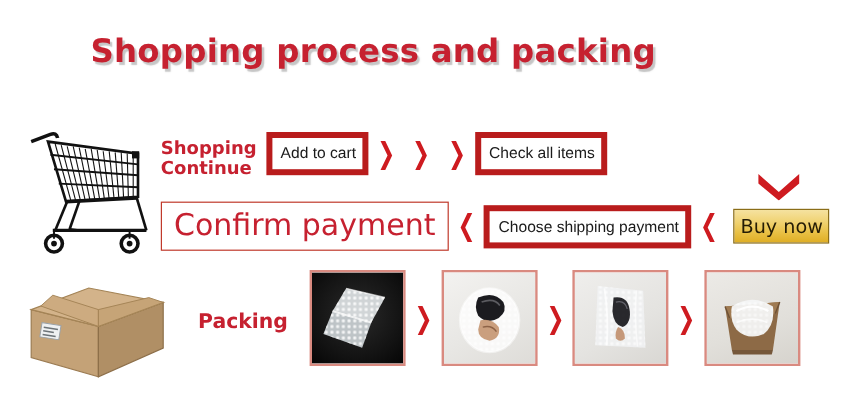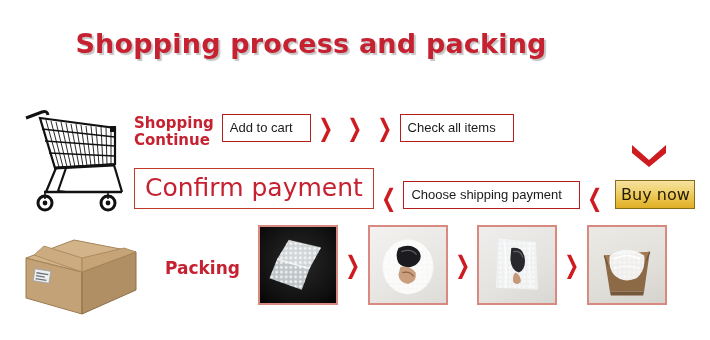--- a/index.html
+++ b/index.html
@@ -29,27 +29,27 @@
     color: #C62130;
     letter-spacing: 0.2px;
     text-shadow: 2px 2px 1px rgba(150,150,150,0.55);
     white-space: nowrap;
   }
 
   
   .row { position: absolute; display: flex; align-items: center; }
 
   .pbox {
-    border: 1px solid #b91c1c;
+    border: 5px solid #b91c1c;
     background: #ffffff;
     color: #1a1a1a;
     font-family: "Liberation Sans", sans-serif;
     font-size: 13px;
     line-height: 1;
-    padding: 6px 17px 7px 7px;
+    padding: 6px 5px 7px 7px;
     white-space: nowrap;
     box-sizing: border-box;
   }
 
   .chev {
     color: #CE1B20;
     font-family: "DejaVu Sans", sans-serif;
     font-size: 21px;
     font-weight: bold;
     line-height: 1;
@@ -67,21 +67,21 @@
     line-height: 1.12;
     white-space: nowrap;
     margin-top: 7px;
   }
 
   
   #proc-row { left: 134px; top: 108px; }
   #proc-label { margin-right: 8px; }
 
   
-  #pay-row { left: 134px; top: 168px; align-items: flex-end; }
+  #pay-row { left: 134px; top: 168px; }
 
   #confirm-box {
     border: 1px solid #C0392B;
     background: #fff;
     color: #C62130;
     font-family: "DejaVu Sans", sans-serif;
     font-size: 25px;
     line-height: 1;
     padding: 6px 10px 8px 10px;
     white-space: nowrap;

